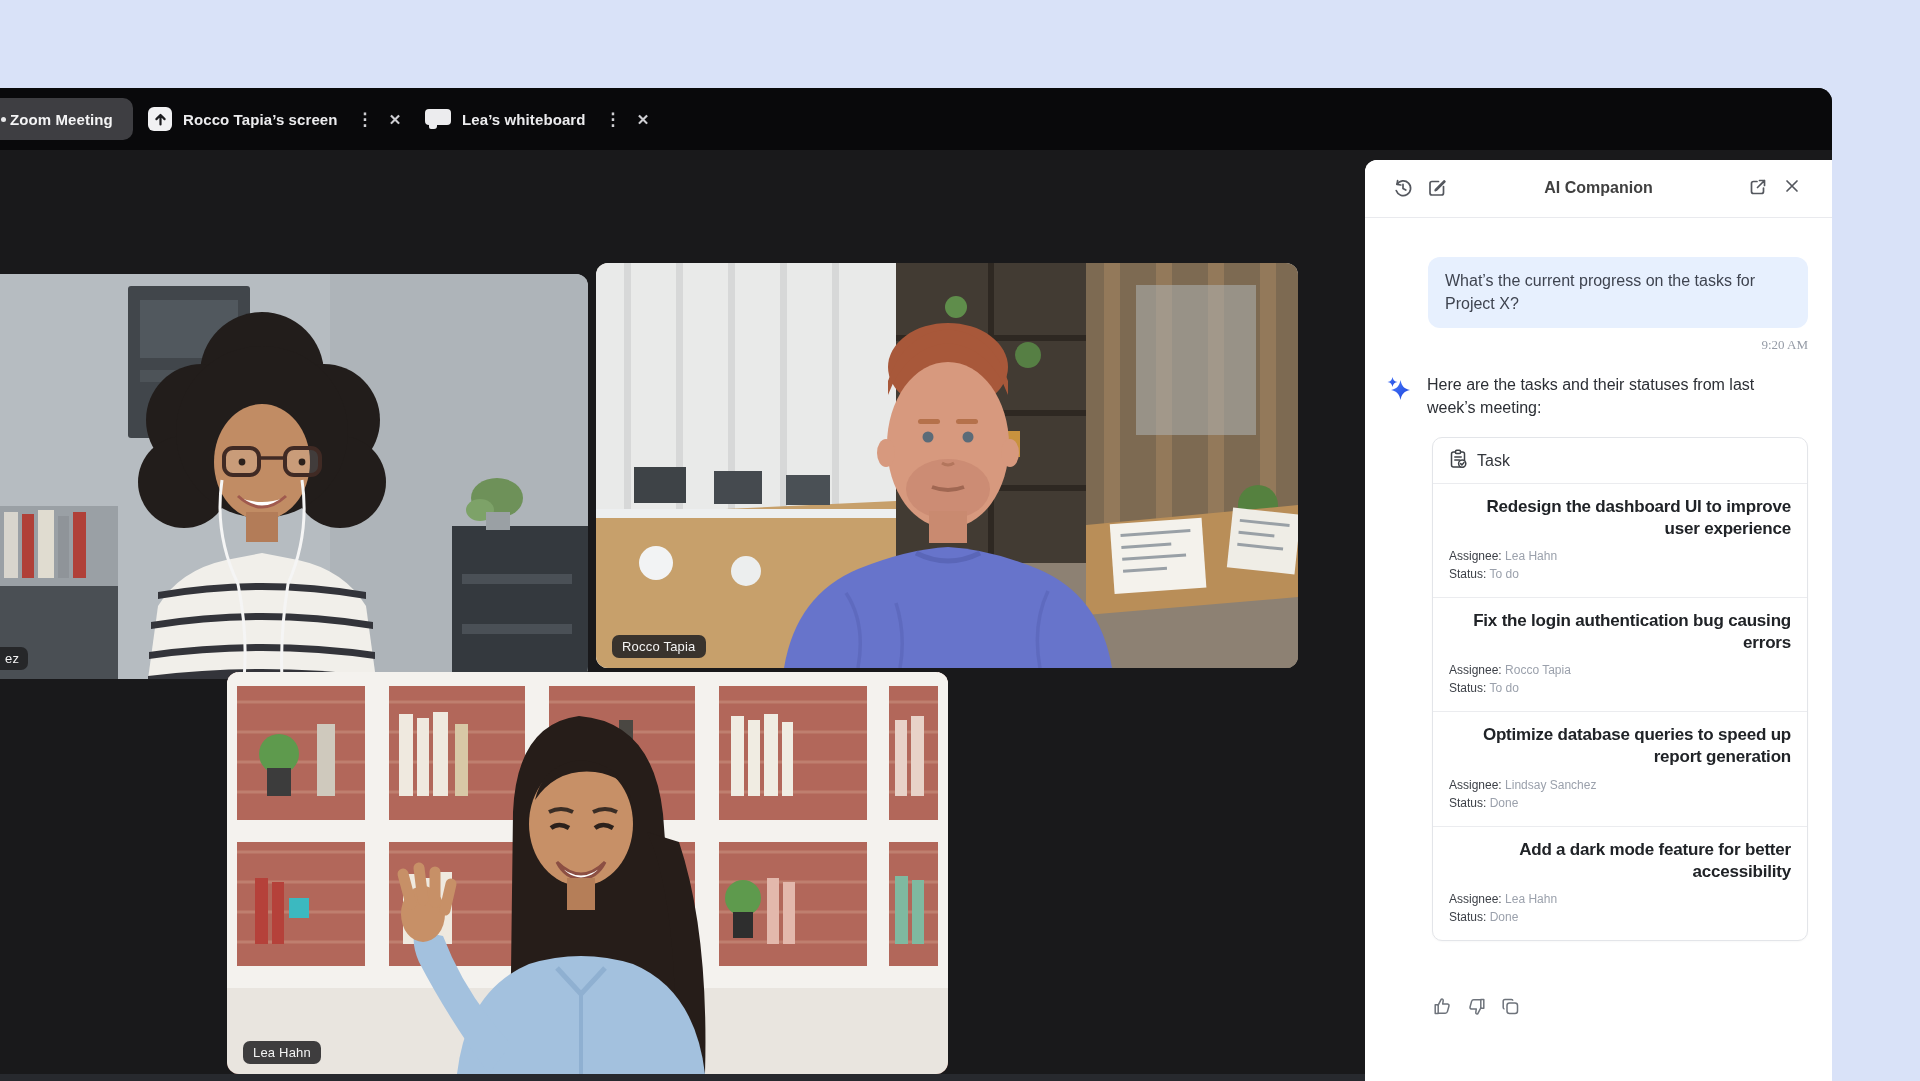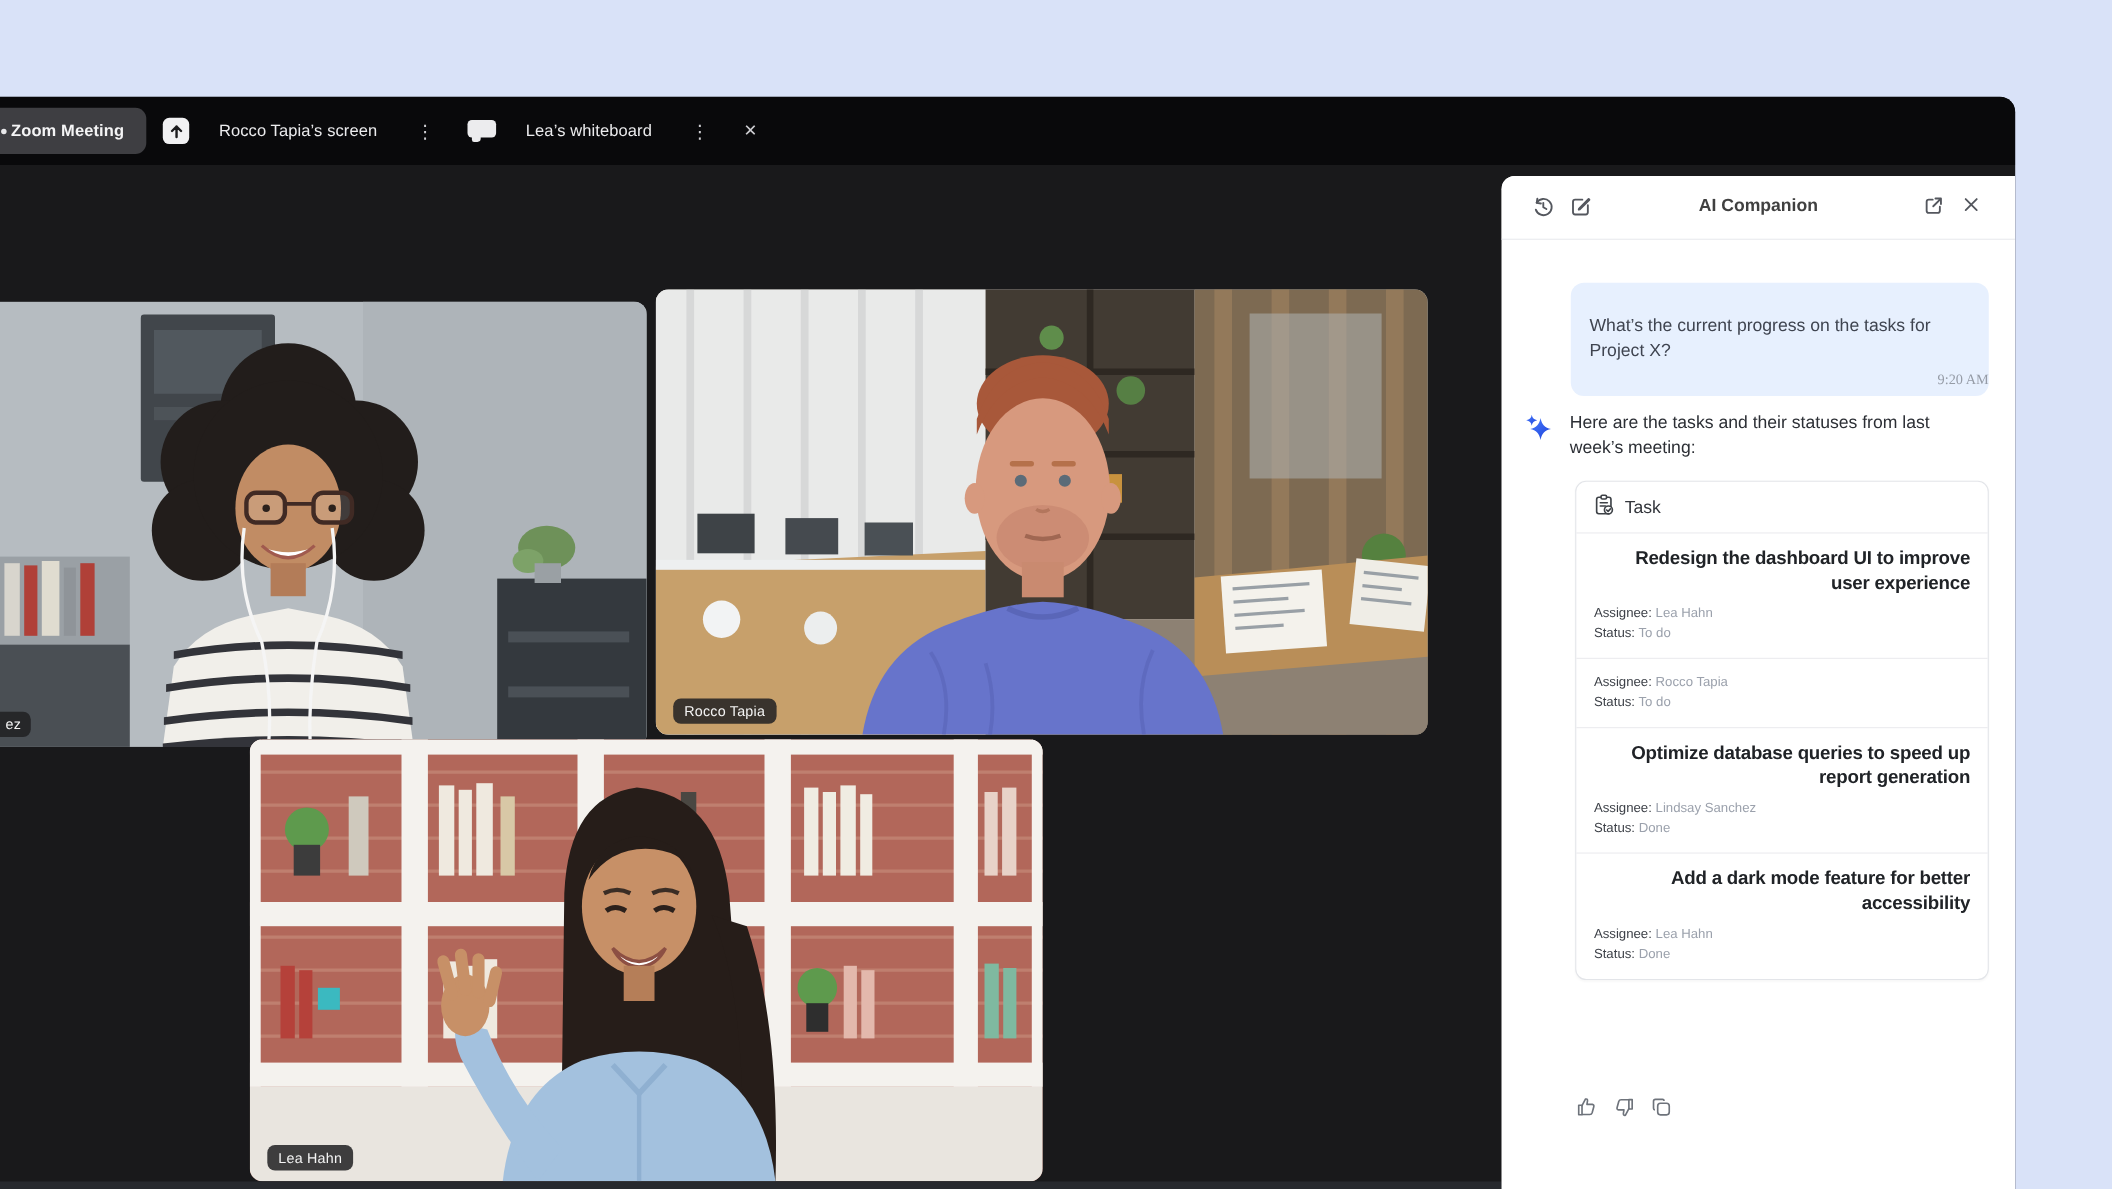--- a/index.html
+++ b/index.html
@@ -7,22 +7,22 @@
   .stage{position:relative;width:1920px;height:1081px;background:#d9e2f8;overflow:hidden;}
 
   
   .window{position:absolute;left:0;top:88px;width:1832px;height:993px;background:#19191b;
           border-radius:0 14px 0 0;overflow:hidden;}
   .tabbar{position:absolute;left:0;top:0;width:100%;height:62px;background:#09090b;}
   .tab-active{position:absolute;left:-26px;top:10px;height:42px;display:flex;align-items:center;
               background:#3e3e42;border-radius:10px;padding:0 20px 0 36px;color:#f4f4f5;
               font-size:15px;font-weight:bold;letter-spacing:.1px;}
   .tab-active .dot{position:absolute;left:27px;top:19px;width:5px;height:5px;border-radius:50%;background:#e8e8ea;}
-  .tab{position:absolute;top:0;height:62px;display:flex;align-items:center;gap:27px;color:#ececee;
-       font-size:15px;font-weight:normal;letter-spacing:.1px;}
+  .tab{position:absolute;top:0;height:62px;display:flex;align-items:center;gap:11px;color:#ececee;
+       font-size:15px;font-weight:bold;letter-spacing:.1px;}
   .tab2{left:148px;} .tab3{left:425px;}
   .share-ico{width:24px;height:24px;background:#f1f1f3;border-radius:6px;display:flex;align-items:center;justify-content:center;}
   .wb-ico{position:relative;width:26px;height:20px;}
   .wb-ico .board{position:absolute;left:0;top:0;width:26px;height:16px;background:#ececee;border-radius:4px;}
   .wb-ico .tail{position:absolute;left:4px;top:14px;width:8px;height:6px;background:#ececee;border-radius:0 0 3px 2px;}
   .kebab{color:#cfcfd3;font-size:17px;line-height:1;padding:0 2px;margin-left:6px;cursor:pointer;}
   .tclose{color:#cfcfd3;font-size:15px;line-height:1;padding:0 2px;cursor:pointer;}
 
   
   .tile{position:absolute;border-radius:12px;overflow:hidden;background:#2a2a2d;}
@@ -39,21 +39,21 @@
   
   .panel{position:absolute;left:1365px;top:72px;width:467px;height:921px;background:#ffffff;
          border-radius:12px 0 0 0;overflow:hidden;}
   .phead{position:absolute;left:0;top:0;width:100%;height:57px;border-bottom:1px solid #e9eaee;background:#fff;}
   .phead .title{position:absolute;left:0;right:0;top:19px;text-align:center;font-size:16px;font-weight:bold;color:#404040;}
   .hico{position:absolute;top:17px;width:22px;height:22px;cursor:pointer;}
   .hico svg{display:block;}
   .ic-history{left:27px;} .ic-new{left:61px;} .ic-pop{right:62px;} .ic-x{right:27px;}
 
   .bubble{position:absolute;left:63px;top:97px;width:380px;box-sizing:border-box;background:#e7f0fe;
-          border-radius:12px;padding:29px 17px;font-size:16px;line-height:1.42;color:#3f4450;}
+          border-radius:12px;padding:13px 17px;font-size:16px;line-height:1.42;color:#3f4450;}
   .stamp{position:absolute;right:24px;top:177px;font-size:13px;color:#959ba6;font-family:Liberation Serif, serif;}
   .sparkle{position:absolute;left:21px;top:216px;width:25px;height:25px;}
   .ai-text{position:absolute;left:62px;top:213px;width:352px;font-size:16px;line-height:1.45;color:#2c2f35;}
 
   .card{position:absolute;left:67px;top:277px;width:376px;box-sizing:border-box;background:#fff;
         border:1px solid #e3e5e9;border-radius:10px;box-shadow:0 1px 2px rgba(20,20,40,.03);}
   .card-head{display:flex;align-items:center;gap:9px;padding:11px 16px 10px;border-bottom:1px solid #ebecef;
              font-size:16px;color:#33363c;}
   .trow{padding:12px 16px 14px;border-bottom:1px solid #ebecef;}
   .trow:last-child{border-bottom:none;}
@@ -379,20 +379,21 @@
           <span>Task</span>
         </div>
 
         <div class="trow">
           <div class="t-title">Redesign the dashboard UI to improve user experience</div>
           <div class="t-line"><span>Assignee:</span> <span class="val">Lea Hahn</span></div>
           <div class="t-line"><span>Status:</span> <span class="val">To do</span></div>
         </div>
 
         <div class="trow">
+          <div class="t-title">Fix the login authentication bug causing errors</div>
           <div class="t-line"><span>Assignee:</span> <span class="val">Rocco Tapia</span></div>
           <div class="t-line"><span>Status:</span> <span class="val">To do</span></div>
         </div>
 
         <div class="trow">
           <div class="t-title">Optimize database queries to speed up report generation</div>
           <div class="t-line"><span>Assignee:</span> <span class="val">Lindsay Sanchez</span></div>
           <div class="t-line"><span>Status:</span> <span class="val">Done</span></div>
         </div>
 

